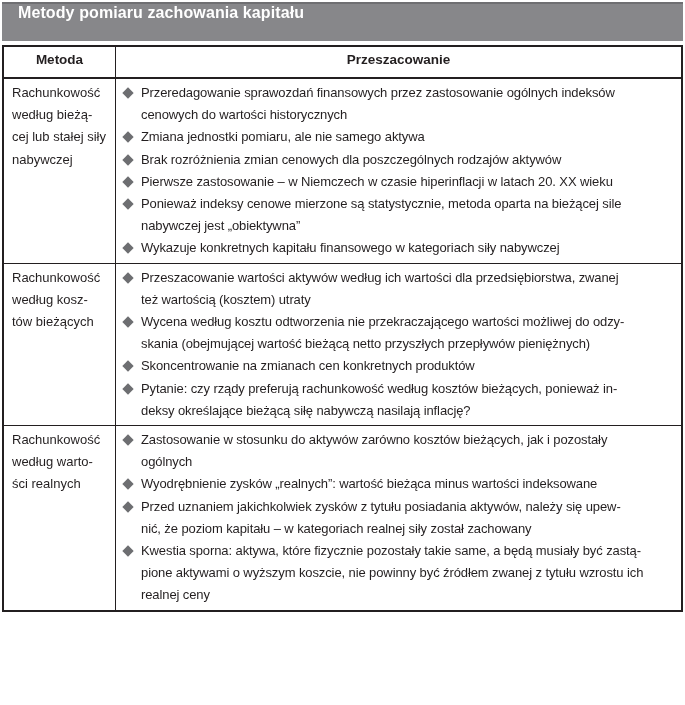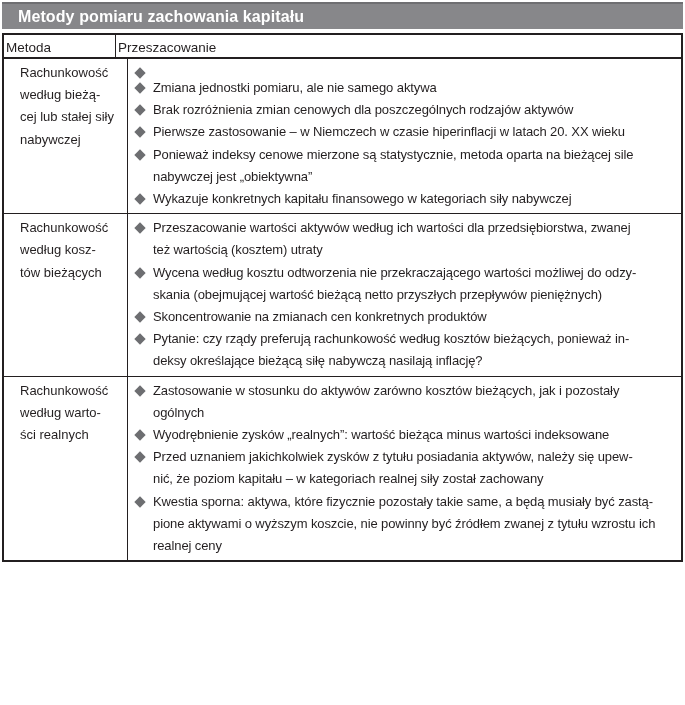--- a/index.html
+++ b/index.html
@@ -9,68 +9,68 @@
     font-family: "Liberation Sans", sans-serif;
     color: #231f20;
   }
   .page {
     width: 681px;
     padding: 2px;
   }
   .title-bar {
     background: #87878a;
     border-top: 2px solid #6f6f72;
-    height: 27px;
-    display: flex;
-    align-items: center;
+    height: 39px;
+    display: flex;
     padding-left: 16px;
     box-sizing: border-box;
     margin-bottom: 4px;
   }
   .title-bar .title {
     color: #ffffff;
     font-weight: bold;
     font-size: 16px;
     letter-spacing: 0.1px;
   }
   .cap-table {
     border: 2px solid #231f20;
   }
   .header-row {
     display: flex;
     border-bottom: 2px solid #231f20;
   }
   .header-cell {
-    font-weight: normal;
+    font-weight: bold;
     font-size: 13.5px;
-    padding: 4px 2px 1px 2px;
+    text-align: center;
+    padding: 4px 2px 9px 2px;
     line-height: 17px;
   }
   .method-col {
     width: 112px;
     flex: none;
     border-right: 1.5px solid #231f20;
     box-sizing: border-box;
   }
   .char-col {
     flex: 1;
   }
   .data-row {
     display: flex;
     border-bottom: 1.5px solid #231f20;
   }
   .data-row:last-child {
     border-bottom: none;
   }
   .method-cell {
-    width: 124px;
+    width: 112px;
     flex: none;
     border-right: 1.5px solid #231f20;
     box-sizing: border-box;
-    padding: 3px 4px 3px 16px;
+    padding: 3px 4px 3px 8px;
     font-size: 13px;
     line-height: 22.2px;
     white-space: pre-line;
   }
   .char-cell {
     flex: 1;
     padding: 3px 6px 3px 6px;
   }
   .bullet {
     display: flex;
@@ -108,20 +108,22 @@
     </div>
 
     <div class="data-row">
       <div class="method-cell">Rachunkowość
 według bieżą-
 cej lub stałej siły
 nabywczej</div>
       <div class="char-cell">
         <div class="bullet">
           <span class="diamond"></span>
+          <span class="btext">Przeredagowanie sprawozdań finansowych przez zastosowanie ogólnych indeksów
+cenowych do wartości historycznych</span>
         </div>
         <div class="bullet">
           <span class="diamond"></span>
           <span class="btext">Zmiana jednostki pomiaru, ale nie samego aktywa</span>
         </div>
         <div class="bullet">
           <span class="diamond"></span>
           <span class="btext">Brak rozróżnienia zmian cenowych dla poszczególnych rodzajów aktywów</span>
         </div>
         <div class="bullet">

